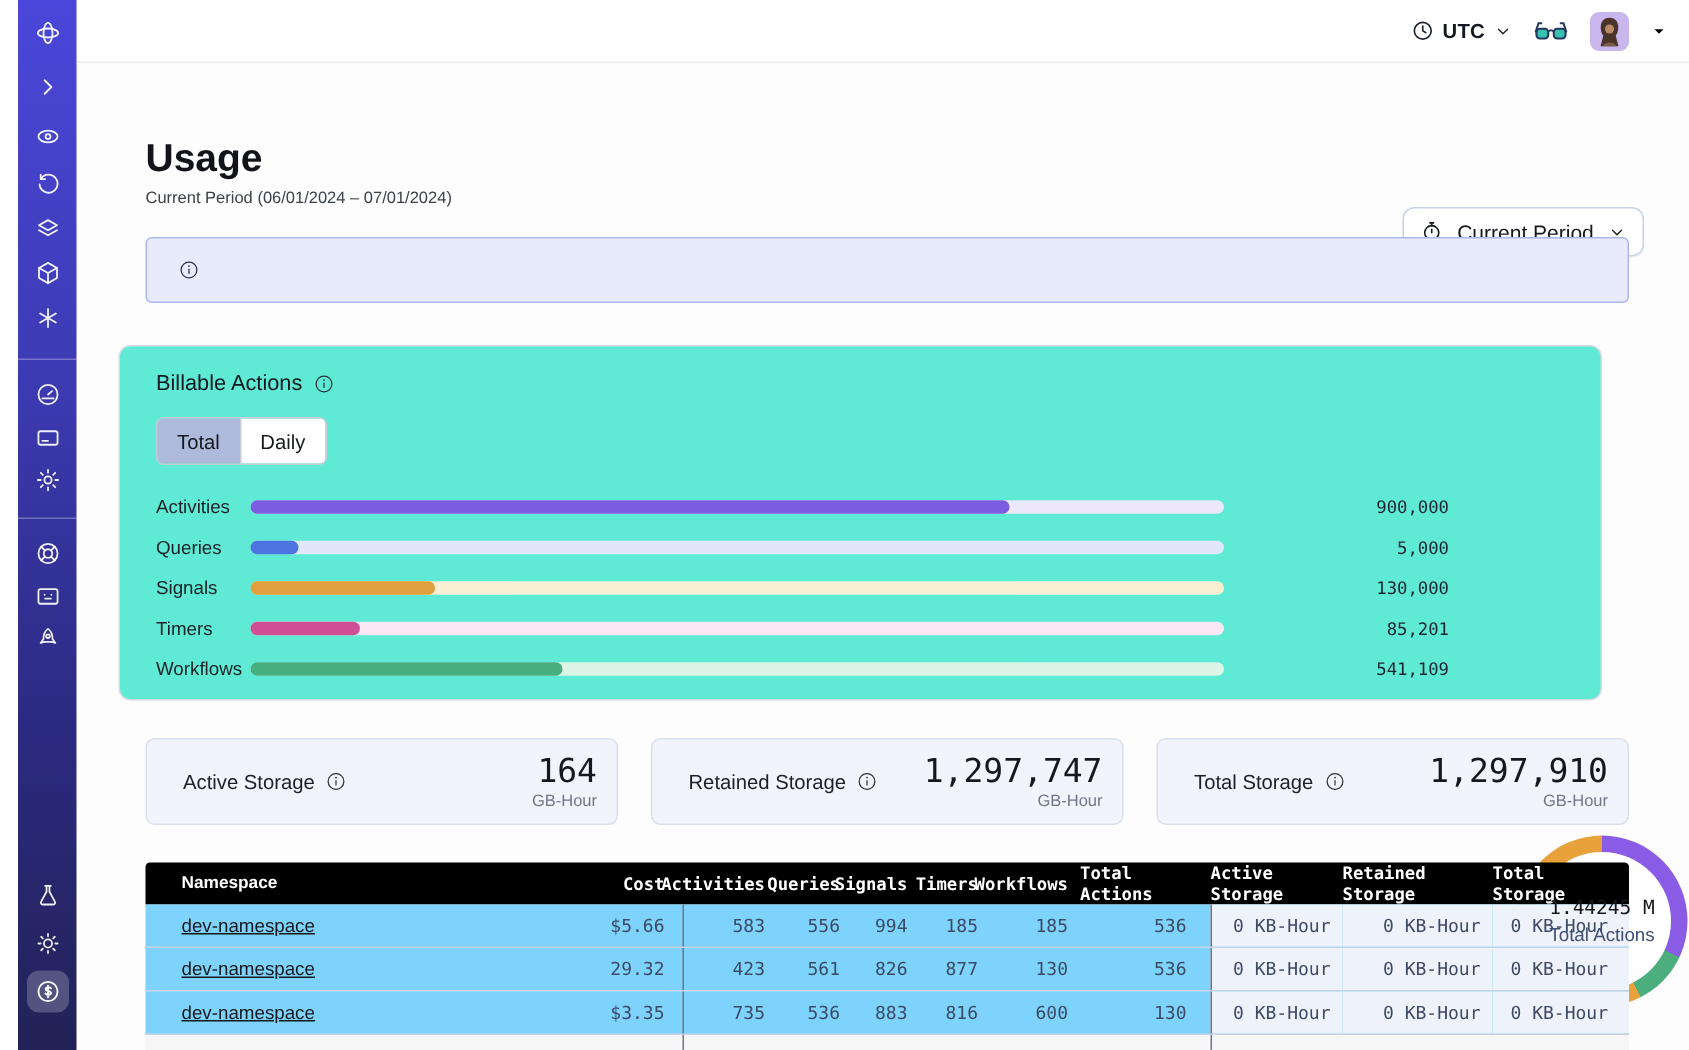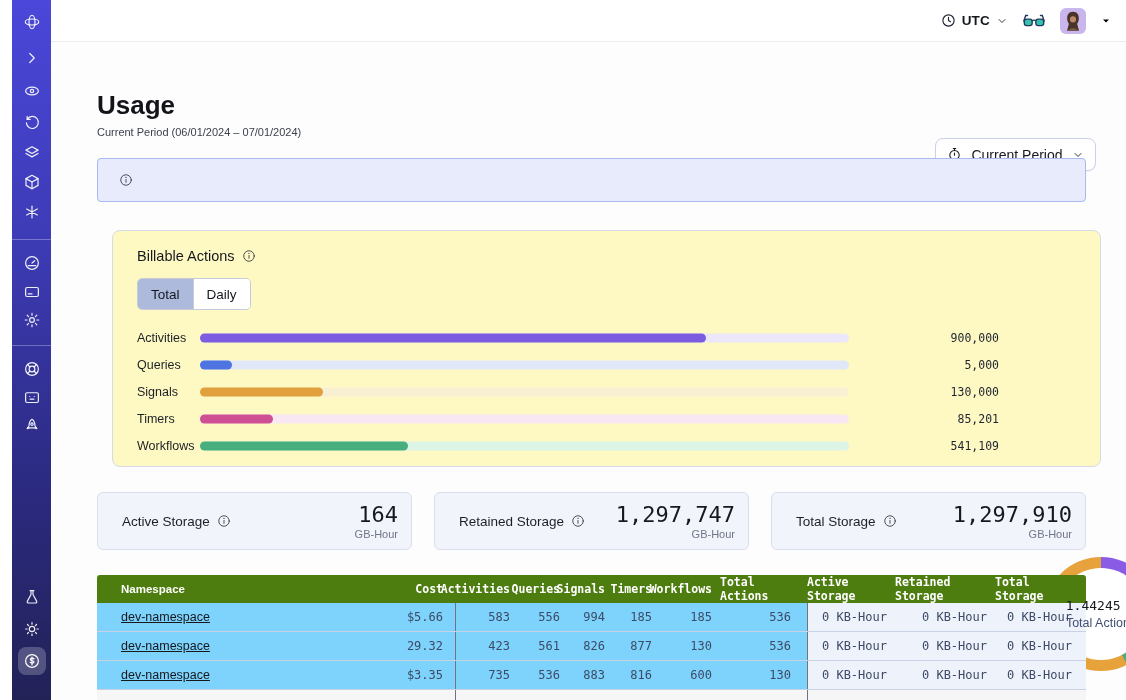--- a/index.html
+++ b/index.html
@@ -40,21 +40,21 @@
   #period-btn svg { width:15px; height:15px; stroke:#15181e; fill:none; stroke-width:1.7; stroke-linecap:round; }
   #period-btn span { font-size:14px; color:#15181e; }
 
   #banner { position:absolute; left:97px; top:158px; width:989px; height:44px; background:#e7ebfb;
     border:1px solid #a9b8ee; border-radius:4px; display:flex; align-items:center; padding-left:21px; gap:8px; }
   #banner-text { font-size:13px; color:#1c212d; }
   .info-i { width:14px; height:14px; flex:0 0 auto; cursor:pointer; }
   .info-i svg { width:14px; height:14px; stroke:#2a2f3a; fill:none; stroke-width:1.4; stroke-linecap:round; }
 
   
-  #billable { position:absolute; left:112px; top:230px; width:989px; height:237px; background:#fef9c3;
+  #billable { position:absolute; left:79px; top:230px; width:989px; height:237px; background:#5eead4;
     border:1px solid #d6dae4; border-radius:8px; }
   #billable-title-row { position:absolute; left:24px; top:17px; display:flex; align-items:center; gap:7px; }
   #billable-title { font-size:14.5px; font-weight:500; color:#15181e; }
   #tabs { position:absolute; left:24px; top:47px; display:flex; border:1px solid #c6cbd9;
     border-radius:5px; overflow:hidden; }
   .tab { height:30px; padding:0 13px; display:flex; align-items:center; font-size:13.5px;
     color:#15181e; background:#fff; cursor:pointer; }
   .tab + .tab { border-left:1px solid #c6cbd9; }
   .tab.active { background:#adbadb; }
 
@@ -79,21 +79,21 @@
     justify-content:space-between; padding:0 13px 0 24px; }
   .storage-label-wrap { display:flex; align-items:center; gap:7px; }
   .storage-label { font-size:13.5px; color:#1c2026; }
   .storage-right { text-align:right; }
   .storage-value { font-size:22px; color:#16181d; font-family:"DejaVu Sans Mono", monospace; }
   .storage-unit { font-size:11px; color:#70768a; margin-top:1px; }
 
   
   #usage-table { position:absolute; left:97px; top:575px; width:989px; }
   .t-row { display:grid; grid-template-columns:300px 58px 63px 50px 45px 47px 60px 87px 88px 100px 91px; }
-  #t-head { background:#4d7c0f; border-radius:3px 3px 0 0; height:28px; }
+  #t-head { background:#000000; border-radius:3px 3px 0 0; height:28px; }
   #t-head .t-cell { color:#fff; font-size:11.5px; font-weight:600; border:none; }
   .t-cell { height:28px; display:flex; align-items:center; justify-content:flex-end;
     padding-right:8px; font-size:12px; color:#3d4a66; font-family:"DejaVu Sans Mono", monospace; }
   .t-cell.c0 { justify-content:flex-start; padding-left:24px; padding-right:0;
     font-family:"Liberation Sans", sans-serif; }
   .t-cell.c1 { padding-right:12px; }
   .t-cell.c7 { padding-right:16px; }
   .t-cell.c10 { padding-right:14px; }
   .body-row { background:#7dd3fc; border-bottom:1px solid #c9d1e4; }
   .body-row .t-cell.c2, #t-head .t-cell.c2 { border-left:1px solid #6e7585; }

